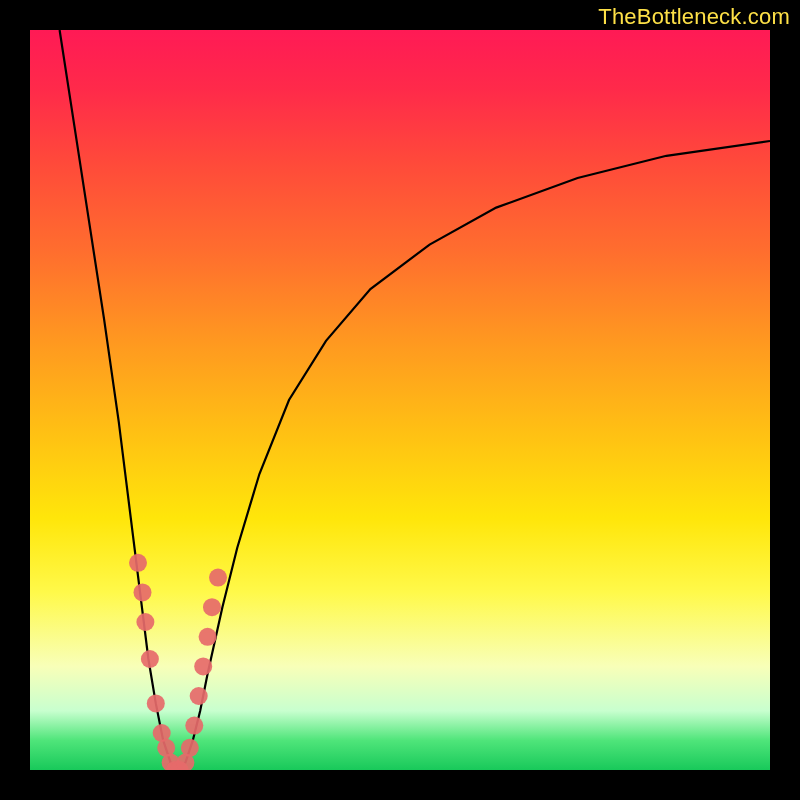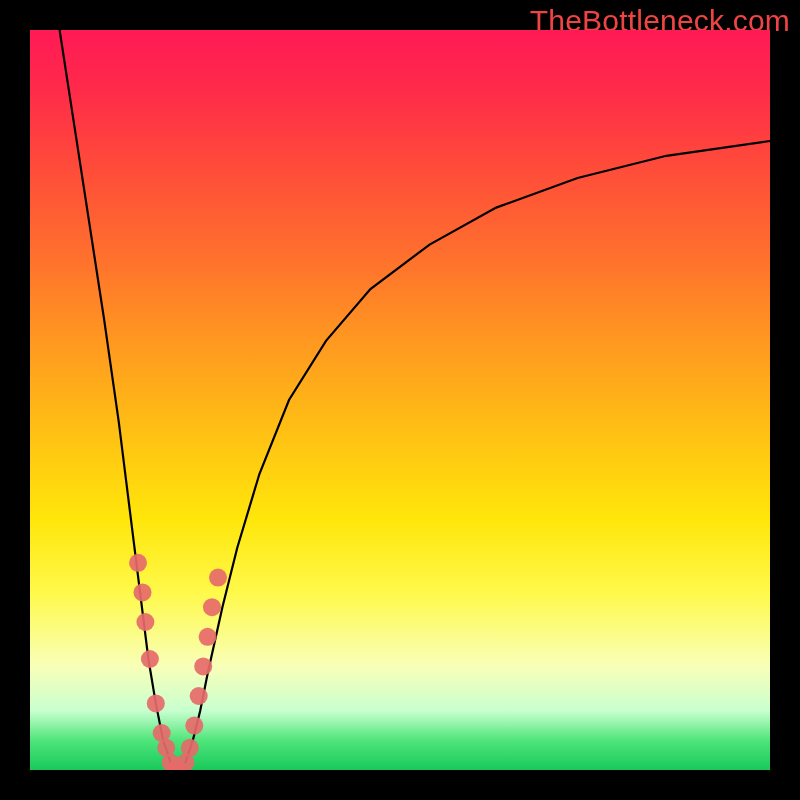--- a/index.html
+++ b/index.html
@@ -38,22 +38,22 @@
       #f8ffb8 86%,
       #c8ffcf 92%,
       #4fe57a 96%,
       #18c95a 100%
     );
   }
   .watermark {
     position: absolute;
     top: 4px;
     right: 10px;
-    color: #ef4444;
-    font-size: 30px;
+    color: #fde047;
+    font-size: 22px;
     font-weight: 500;
     letter-spacing: 0.2px;
   }
   svg.curves {
     position: absolute;
     top: 0;
     left: 0;
     width: 740px;
     height: 740px;
   }

